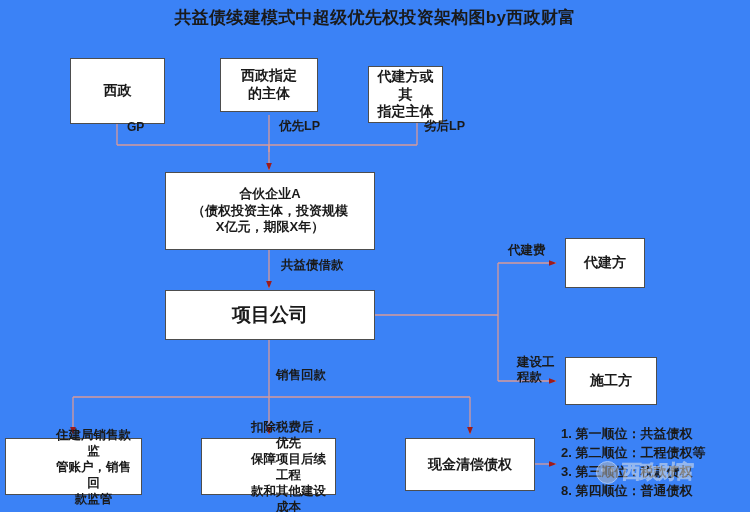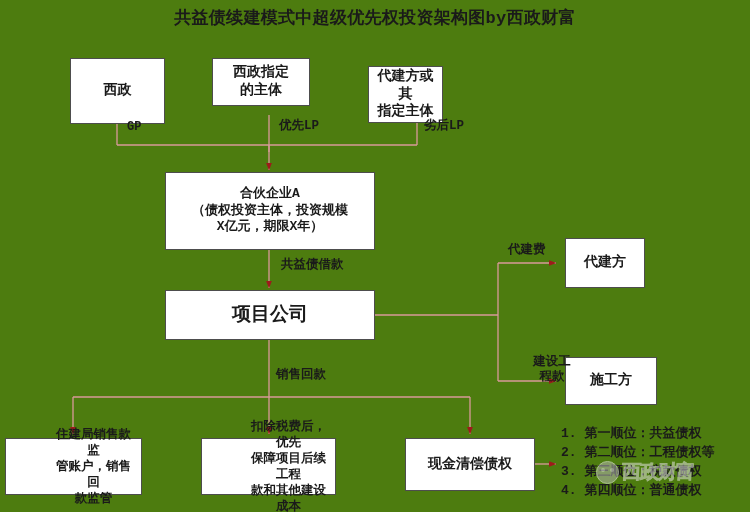--- a/index.html
+++ b/index.html
@@ -4,22 +4,22 @@
 <style>
   html, body {
     margin: 0;
     padding: 0;
     background: #ffffff;
   }
   #canvas {
     position: relative;
     width: 750px;
     height: 512px;
-    background: #4d7c0f;
-    font-family: Liberation Mono, monospace;
+    background: #3b82f6;
+    font-family: Liberation Sans, sans-serif;
     overflow: hidden;
   }
   #wires {
     position: absolute;
     left: 0; top: 0;
     width: 750px; height: 512px;
     pointer-events: none;
   }
   .title {
     position: absolute;
@@ -152,21 +152,21 @@
       <path d="M470,397 L470,434" marker-end="url(#ah)"></path>
 
       <path d="M535,464 L556,464" marker-end="url(#ah)"></path>
     </g>
   </svg>
 
   <div class="node n-md" style="left:70px; top:58px; width:95px; height:66px;">
     <span class="inner">西政</span>
   </div>
 
-  <div class="node n-md" style="left:212px; top:58px; width:98px; height:48px;">
+  <div class="node n-md" style="left:220px; top:58px; width:98px; height:54px;">
     <span class="inner">西政指定
 的主体</span>
   </div>
 
   <div class="node n-md" style="left:368px; top:66px; width:75px; height:57px;">
     <span class="inner">代建方或其
 指定主体</span>
   </div>
 
   <div class="node n-sm" style="left:165px; top:172px; width:210px; height:78px;">
@@ -208,28 +208,28 @@
   <div class="edge-label" style="left:279px; top:119px;">优先LP</div>
 
   <div class="edge-label" style="left:424px; top:119px;">劣后LP</div>
 
   <div class="edge-label" style="left:281px; top:258px;">共益债借款</div>
 
   <div class="edge-label" style="left:276px; top:368px;">销售回款</div>
 
   <div class="edge-label" style="left:508px; top:243px;">代建费</div>
 
-  <div class="edge-label" style="left:528px; top:355px; text-align:center; width:48px;">建设工
+  <div class="edge-label" style="left:517px; top:355px; text-align:left; width:48px;">建设工
 程款</div>
 
   <div class="priority-list">
     <div class="pl-row">1. 第一顺位：共益债权</div>
     <div class="pl-row">2. 第二顺位：工程债权等</div>
     <div class="pl-row">3. 第三顺位：税款债权</div>
-    <div class="pl-row">4. 第四顺位：普通债权</div>
+    <div class="pl-row">8. 第四顺位：普通债权</div>
   </div>
 
   <div class="watermark">
     <span class="wm-logo"></span>
     <span class="wm-text">西政财富</span>
   </div>
 
 </div>
 
 </body></html>

